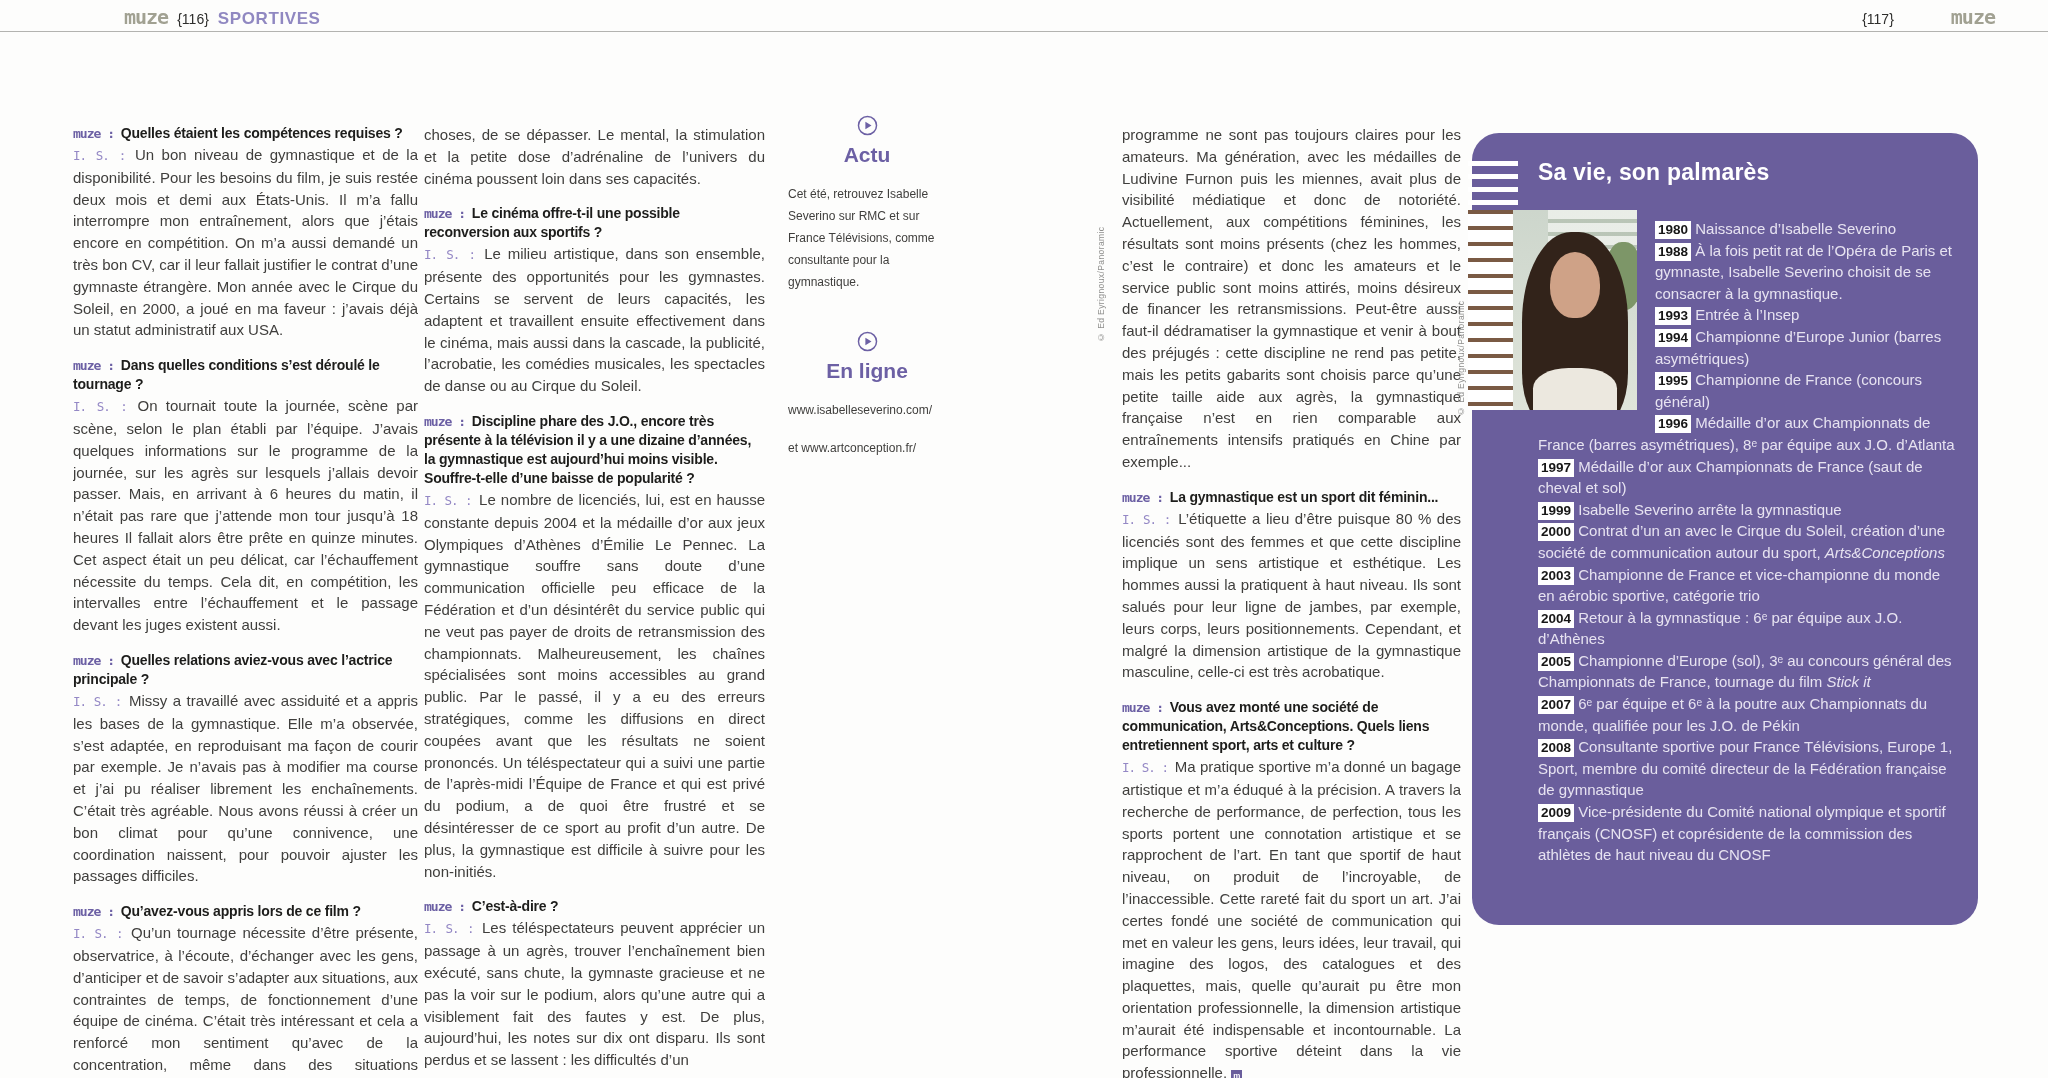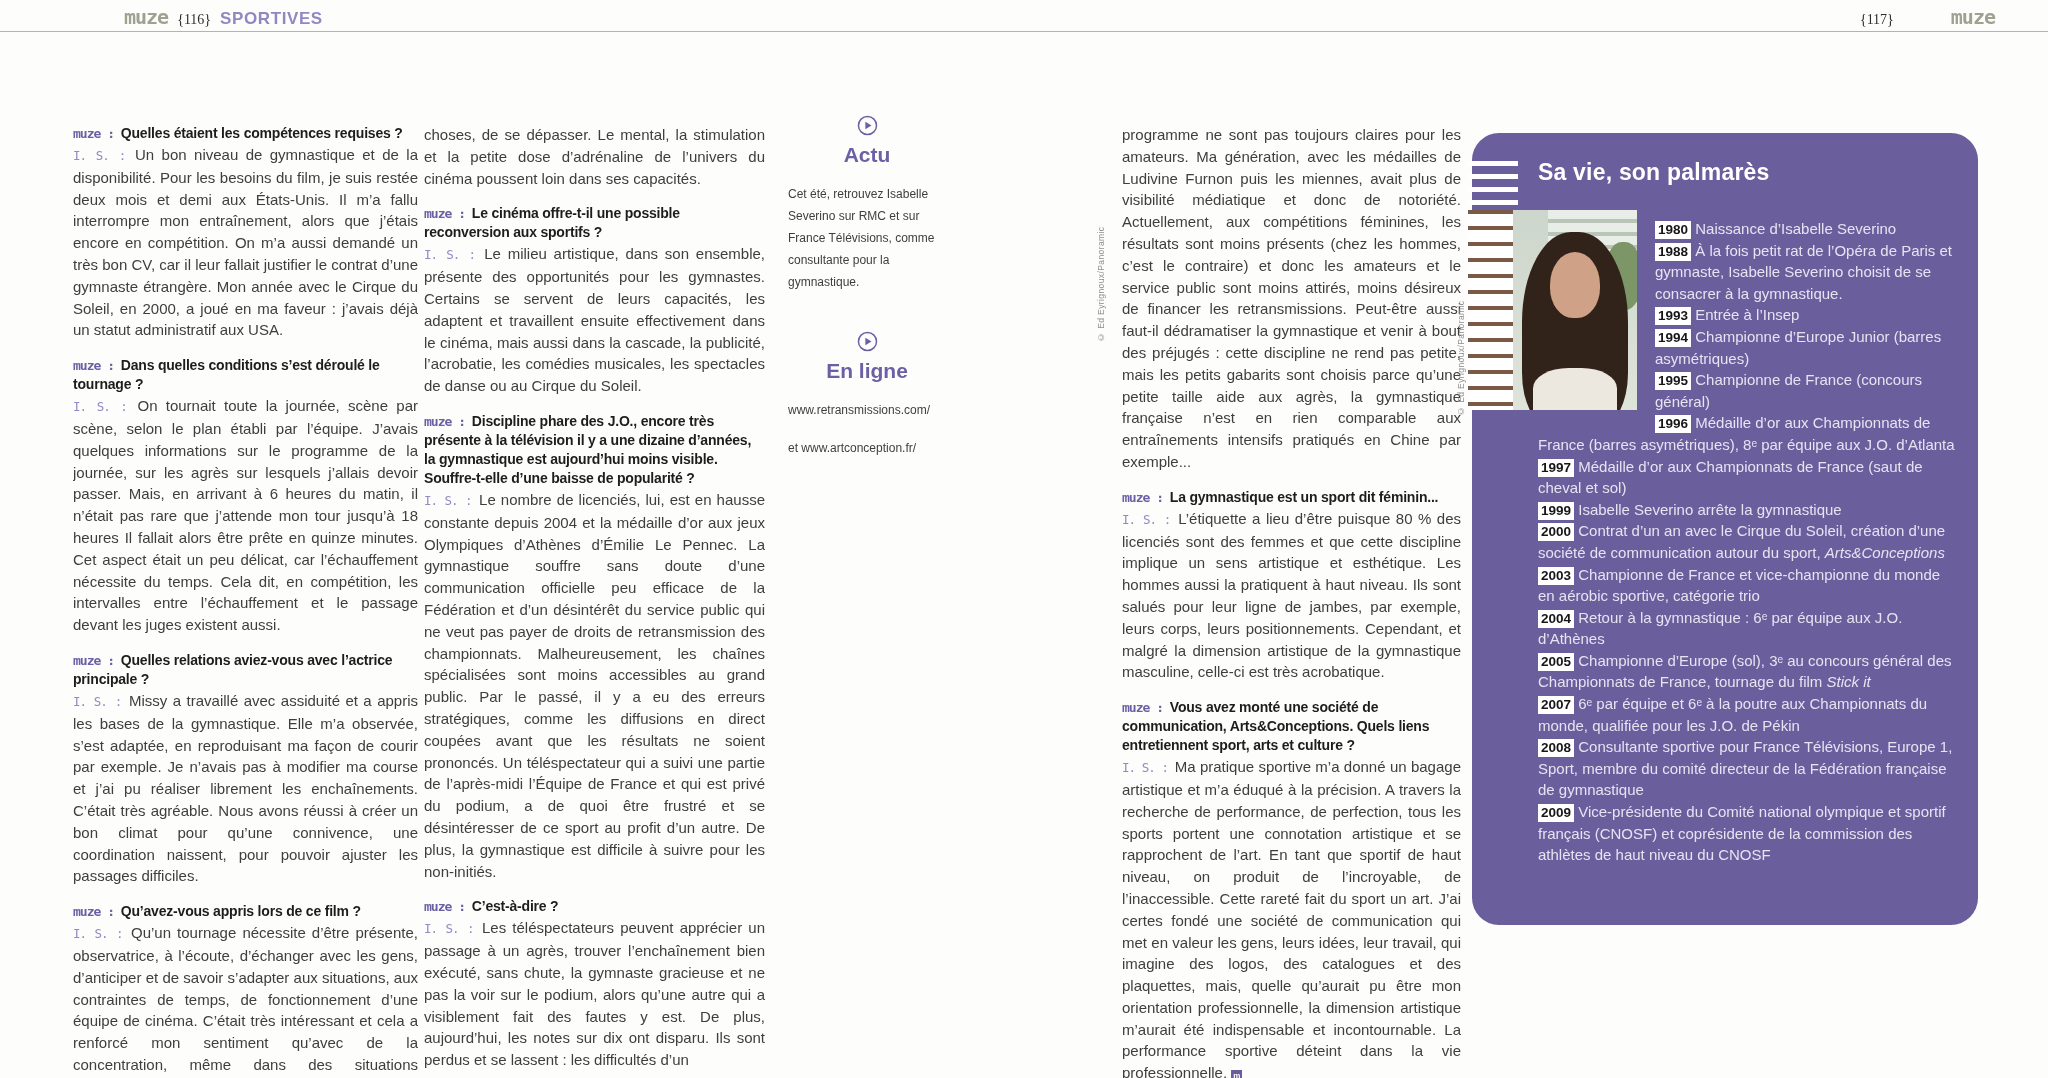--- a/index.html
+++ b/index.html
@@ -5,21 +5,21 @@
   html,body{margin:0;padding:0;}
   body{width:2048px;height:1078px;background:#fdfdfc;position:relative;overflow:hidden;
        font-family:"Liberation Sans","DejaVu Sans",sans-serif;color:#3f3e3c;}
   .page{position:absolute;inset:0;}
 
   
   .header-rule{position:absolute;top:31px;left:0;width:2048px;border-top:1px solid #b3b3b0;}
   .hdr-left{position:absolute;top:5px;left:76px;display:flex;align-items:baseline;gap:9px;}
   .hdr-right{position:absolute;top:5px;right:53px;display:flex;align-items:baseline;gap:9px;}
   .brand{font-family:"DejaVu Sans Mono",monospace;font-weight:bold;font-size:20px;color:#a1a192;letter-spacing:-1px;padding-left:48px;}
-  .pagenum{font-family:Liberation Serif, serif;font-size:14px;color:#2e2e2c;text-align:center;}
+  .pagenum{font-family:Liberation Sans, sans-serif;font-size:14px;color:#2e2e2c;text-align:center;}
   .section{font-size:17px;font-weight:bold;color:#9088c1;letter-spacing:0.6px;}
 
   
   .col{position:absolute;top:122px;overflow:hidden;}
   #col1{left:73px;width:345px;height:956px;}
   #col2{left:424px;width:341px;height:956px;}
   #col4{left:1122px;width:339px;height:956px;}
   .question{margin:15px 0 1px 0;font-size:14px;line-height:19px;color:#1d1d1b;font-weight:bold;letter-spacing:-0.2px;}
   .col .question:first-child, .col .answer:first-child{margin-top:2px;}
   .qlabel{font-family:"DejaVu Sans Mono",monospace;color:#6c60a4;font-size:13px;letter-spacing:-1px;}
@@ -109,21 +109,21 @@
       <span>Actu</span>
     </div>
     <p class="aside-text">Cet été, retrouvez Isabelle Severino sur RMC et sur France Télévisions, comme consultante pour la gymnastique.</p>
     <div class="aside-head second">
       <svg width="21" height="21" viewBox="0 0 20 20">
         <circle cx="10" cy="10" r="8.6" fill="none" stroke="#6c60a4" stroke-width="1.4"></circle>
         <path d="M8 6.4 L13.8 10 L8 13.6 Z" fill="#6c60a4"></path>
       </svg>
       <span>En ligne</span>
     </div>
-    <p class="aside-text link">www.retransmissions.com/</p>
+    <p class="aside-text link">www.isabelleseverino.com/</p>
     <p class="aside-text link">et www.artconception.fr/</p>
   </aside>
 
   <div class="vcredit" id="credit-page">© Ed Eyrignoux/Panoramic</div>
 
   <section class="col" id="col4">
       <p class="answer">programme ne sont pas toujours claires pour les amateurs. Ma génération, avec les médailles de Ludivine Furnon puis les miennes, avait plus de visibilité médiatique et donc de notoriété. Actuellement, aux compétitions féminines, les résultats sont moins présents (chez les hommes, c’est le contraire) et donc les amateurs et le service public sont moins attirés, moins désireux de financer les retransmissions. Peut-être aussi faut-il dédramatiser la gymnastique et venir à bout des préjugés : cette discipline ne rend pas petite, mais les petits gabarits sont choisis parce qu’une petite taille aide aux agrès, la gymnastique française n’est en rien comparable aux entraînements intensifs pratiqués en Chine par exemple...</p>
       <p class="question"><span class="qlabel">muze : </span>La gymnastique est un sport dit féminin...</p>
       <p class="answer"><span class="alabel">I. S. : </span>L’étiquette a lieu d’être puisque 80 % des licenciés sont des femmes et que cette discipline implique un sens artistique et esthétique. Les hommes aussi la pratiquent à haut niveau. Ils sont salués pour leur ligne de jambes, par exemple, leurs corps, leurs positionnements. Cependant, et malgré la dimension artistique de la gymnastique masculine, celle-ci est très acrobatique.</p>
       <p class="question"><span class="qlabel">muze : </span>Vous avez monté une société de communication, Arts&amp;Conceptions. Quels liens entretiennent sport, arts et culture ?</p>

